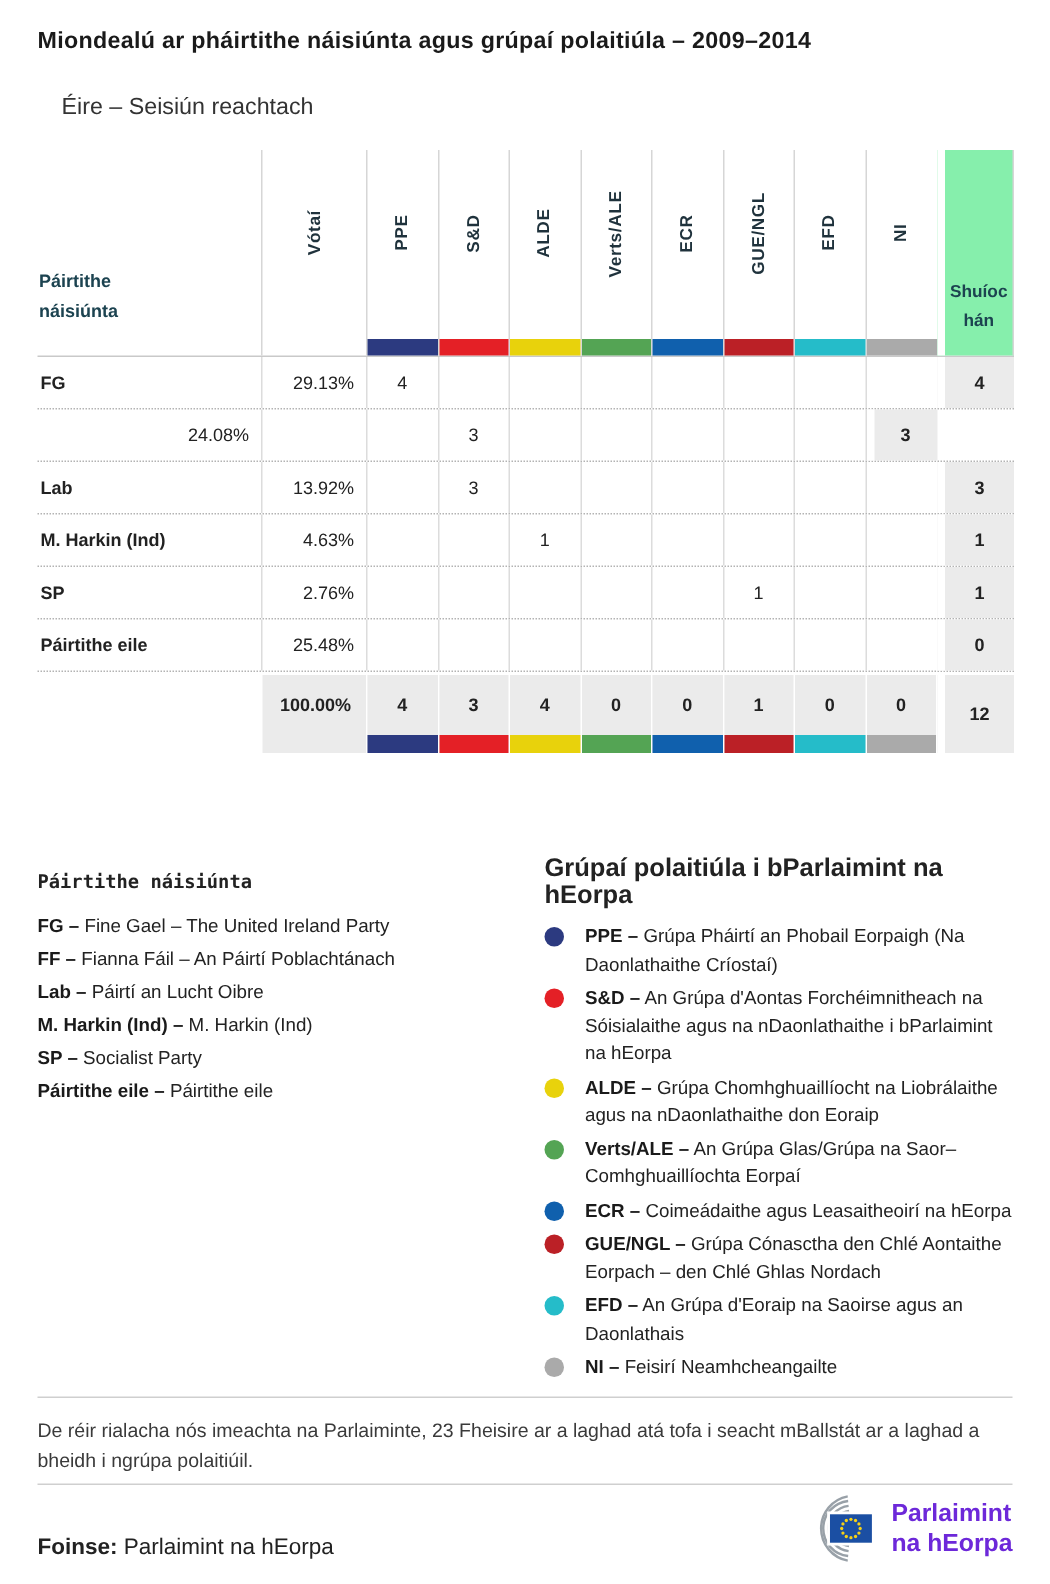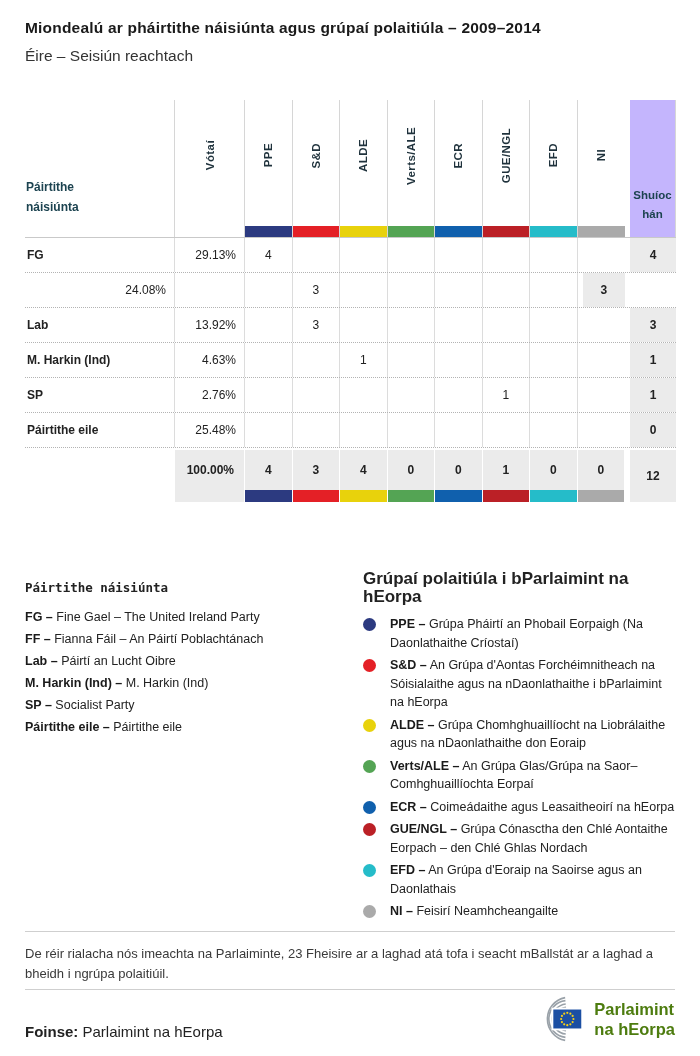--- a/index.html
+++ b/index.html
@@ -21,21 +21,21 @@
   .header-row { height:137px; }
   .header-row .cell { position:relative; border-right:1px solid #d6d6d6; }
   .header-row .cell:nth-child(10) { border-right:none; }
   .name-h { border-right:1px solid #d6d6d6; }
   .name-h span { position:absolute; bottom:20px; left:1px; width:96px;
                  font-weight:bold; font-size:12px; line-height:20px; color:#1c4350; }
   .votes-h, .group-h { display:flex; align-items:center; justify-content:center; }
   .vlabel { writing-mode:vertical-rl; transform:rotate(180deg);
             font-weight:bold; font-size:11.5px; color:#1f323c; letter-spacing:.4px; margin-bottom:26px; }
   .hbar { position:absolute; left:0; right:0; bottom:0; height:11px; }
-  .seats-h { background:#c4b5fd; border-left:5px solid #fff; border-right:none;
+  .seats-h { background:#86efac; border-left:5px solid #fff; border-right:none;
              display:flex; align-items:flex-end; justify-content:center; }
   .seats-h span { font-weight:bold; font-size:11.5px; color:#1c4350; text-align:center;
                   word-break:break-all; line-height:19px; padding-bottom:13px; width:42px; }
 
   #rows { border-top:1px solid #c9c9c9; }
   .trow { height:35px; border-bottom:1px dotted #b3b3b3; }
   .trow .cell { border-right:1px solid #dcdcdc; line-height:34px; font-size:12px; color:#222; overflow:hidden; }
   .trow .cell:nth-child(10) { border-right:none; }
   .cname  { font-weight:bold; color:#1f2b33; padding-left:2px; }
   .cvotes { text-align:right; padding-right:8px; }
@@ -68,27 +68,27 @@
   .gitem:first-of-type { margin-top:9px; }
   .dot { width:13px; height:13px; border-radius:50%; flex:0 0 13px; margin-right:14px; margin-top:3px; }
   .gitem p { margin:0; font-size:12.5px; line-height:18.5px; color:#222; flex:1; }
 
   
   .rule { left:25px; width:650px; border-top:1px solid #cfcfcf; height:0; }
   #hr1 { top:931px; } #hr2 { top:989px; }
   #note { left:25px; top:944px; width:648px; font-size:13px; line-height:20px; color:#3a3a3a; }
   #source { left:25px; top:1023px; font-size:15px; color:#222; }
   #logo { right:25px; top:996px; display:flex; align-items:center; }
-  .logo-text { font-weight:bold; font-size:16.5px; line-height:20px; color:#4d7c0f; margin-left:8px; }
+  .logo-text { font-weight:bold; font-size:16.5px; line-height:20px; color:#6d28d9; margin-left:8px; }
 </style>
 </head>
 <body>
 
 <h1 class="abs" id="title" style="margin:0">Miondealú ar pháirtithe náisiúnta agus grúpaí polaitiúla – 2009–2014</h1>
-<h2 class="abs" id="subtitle" style="margin:0;font-weight:normal">Éire – Seisiún reachtach</h2>
+<h2 class="abs" id="subtitle" style="margin:16px;font-weight:normal">Éire – Seisiún reachtach</h2>
 
 <div class="abs" id="table">
   <div class="grid header-row" id="header-row">
     <div class="cell name-h">
       <span>Páirtithe náisiúnta</span>
     </div>
     <div class="cell votes-h">
       <span class="vlabel">Vótaí</span>
     </div>
 

